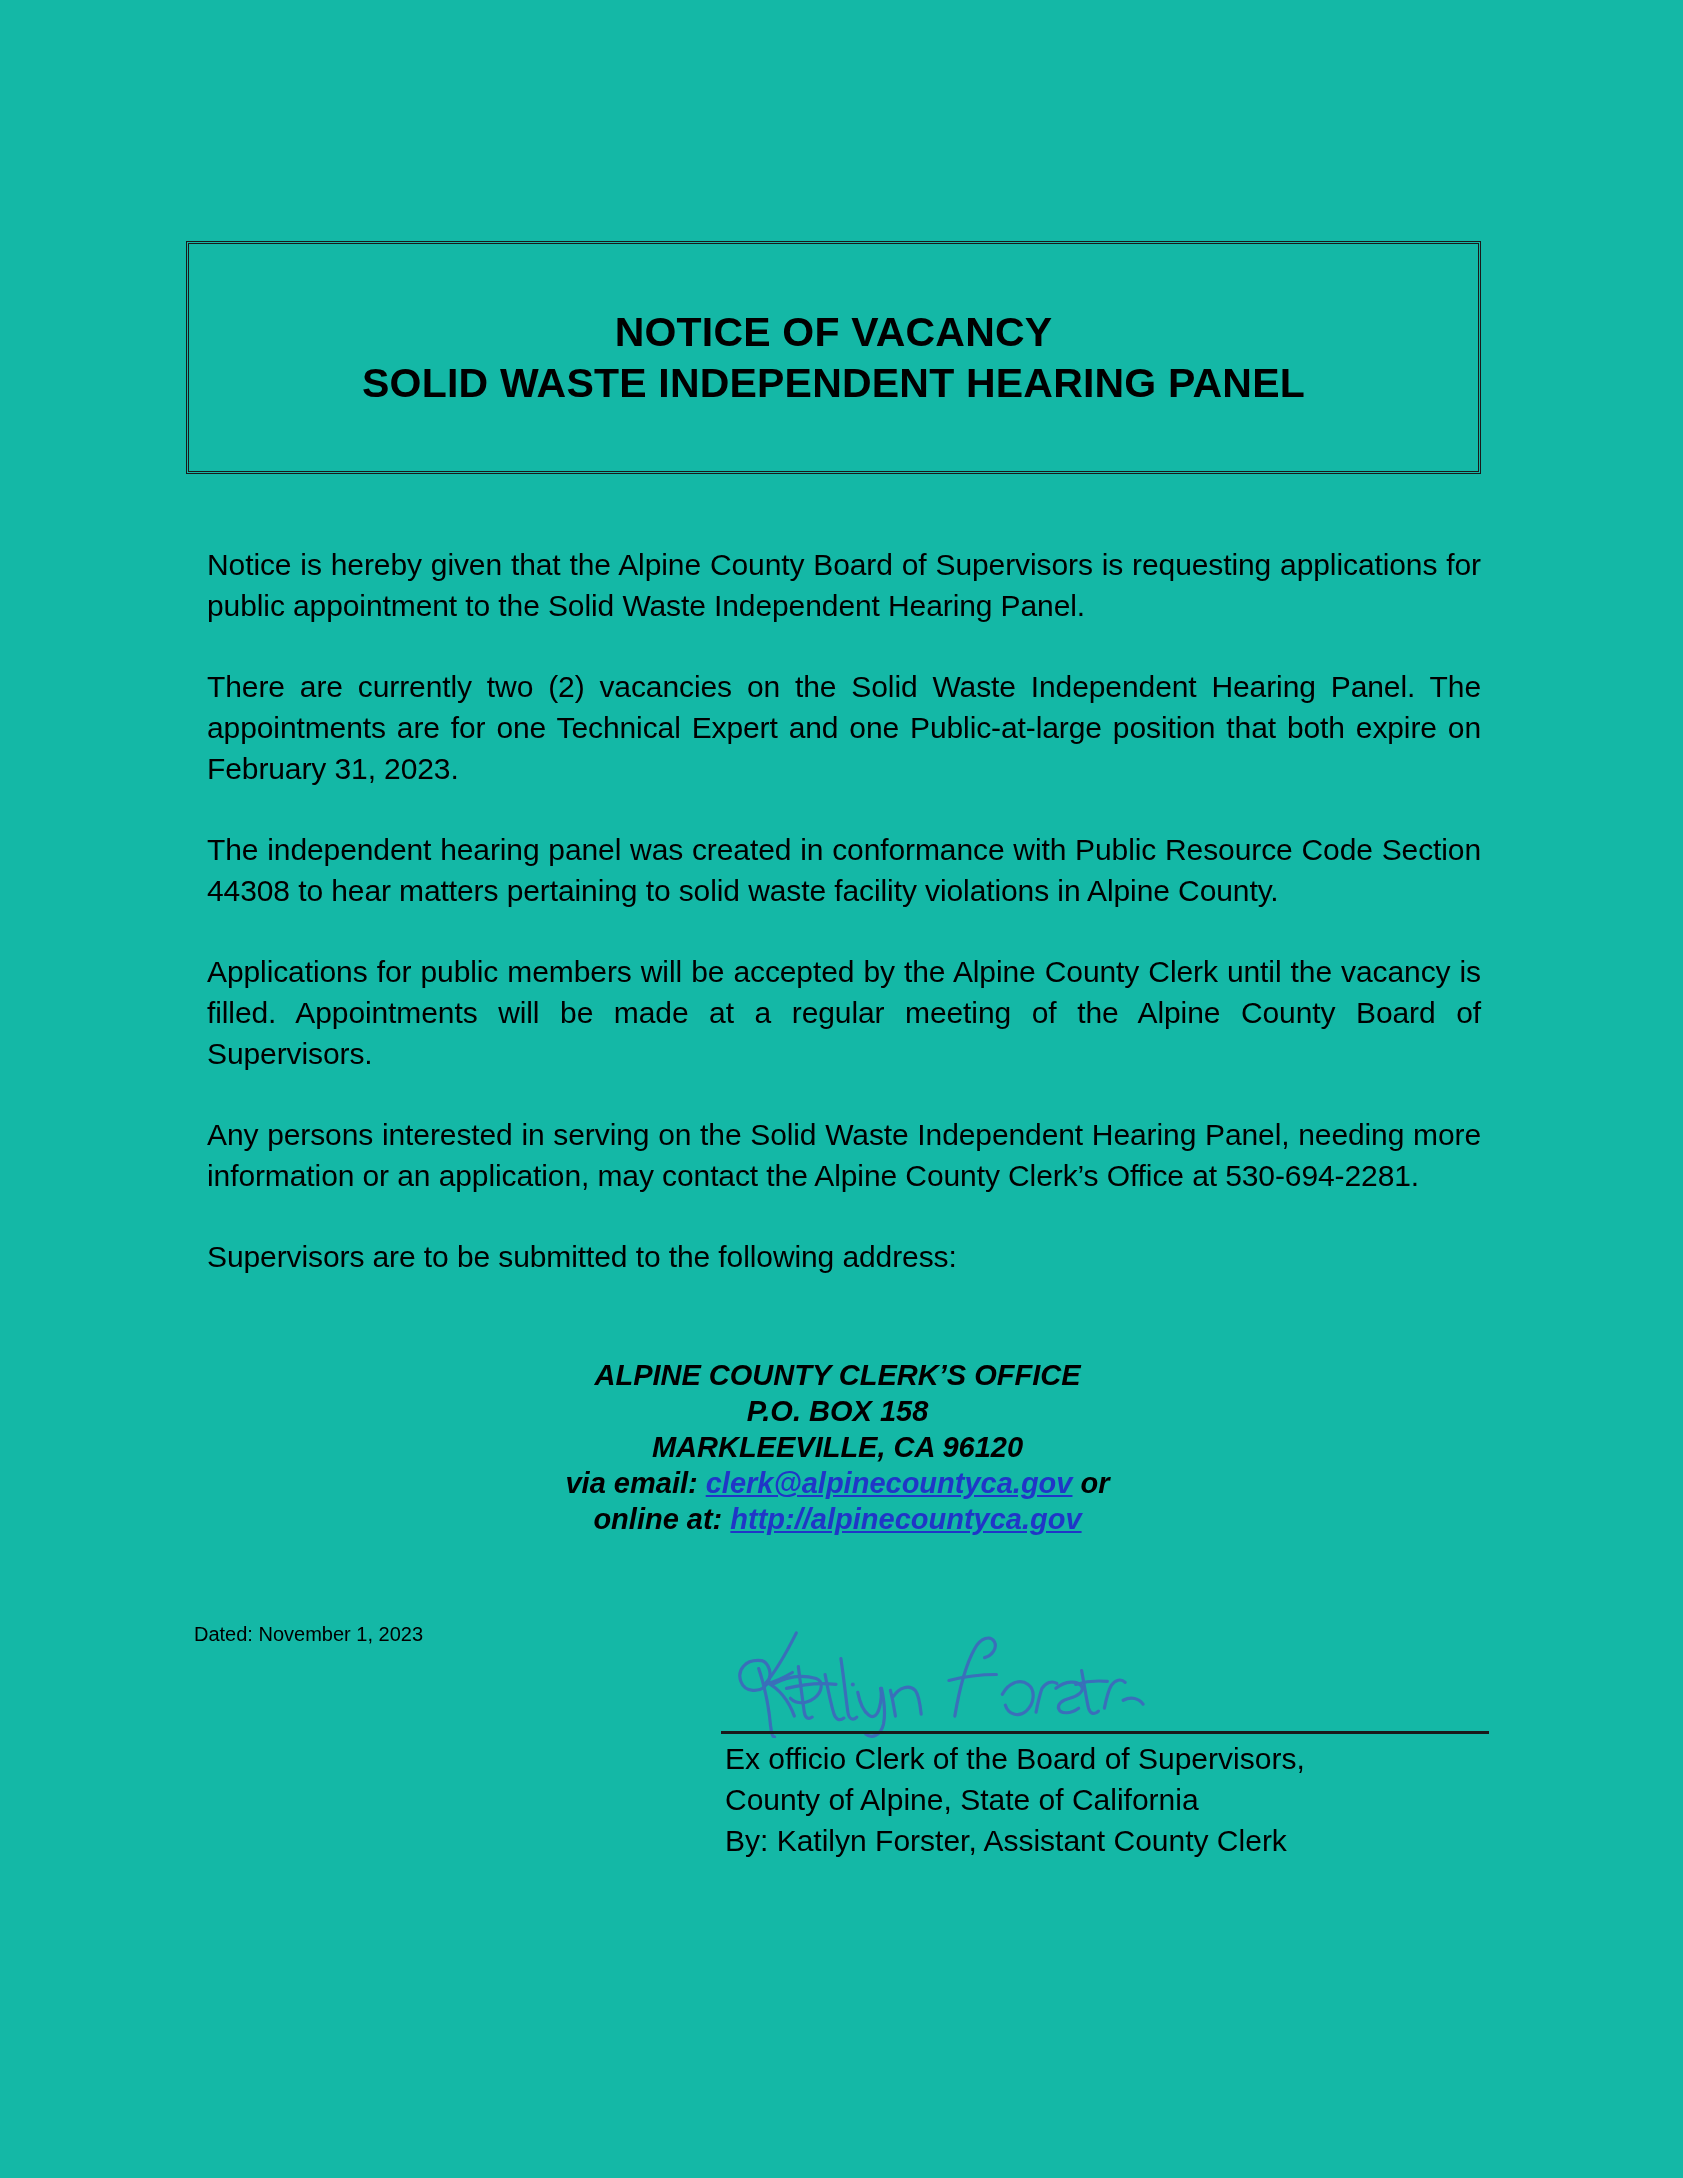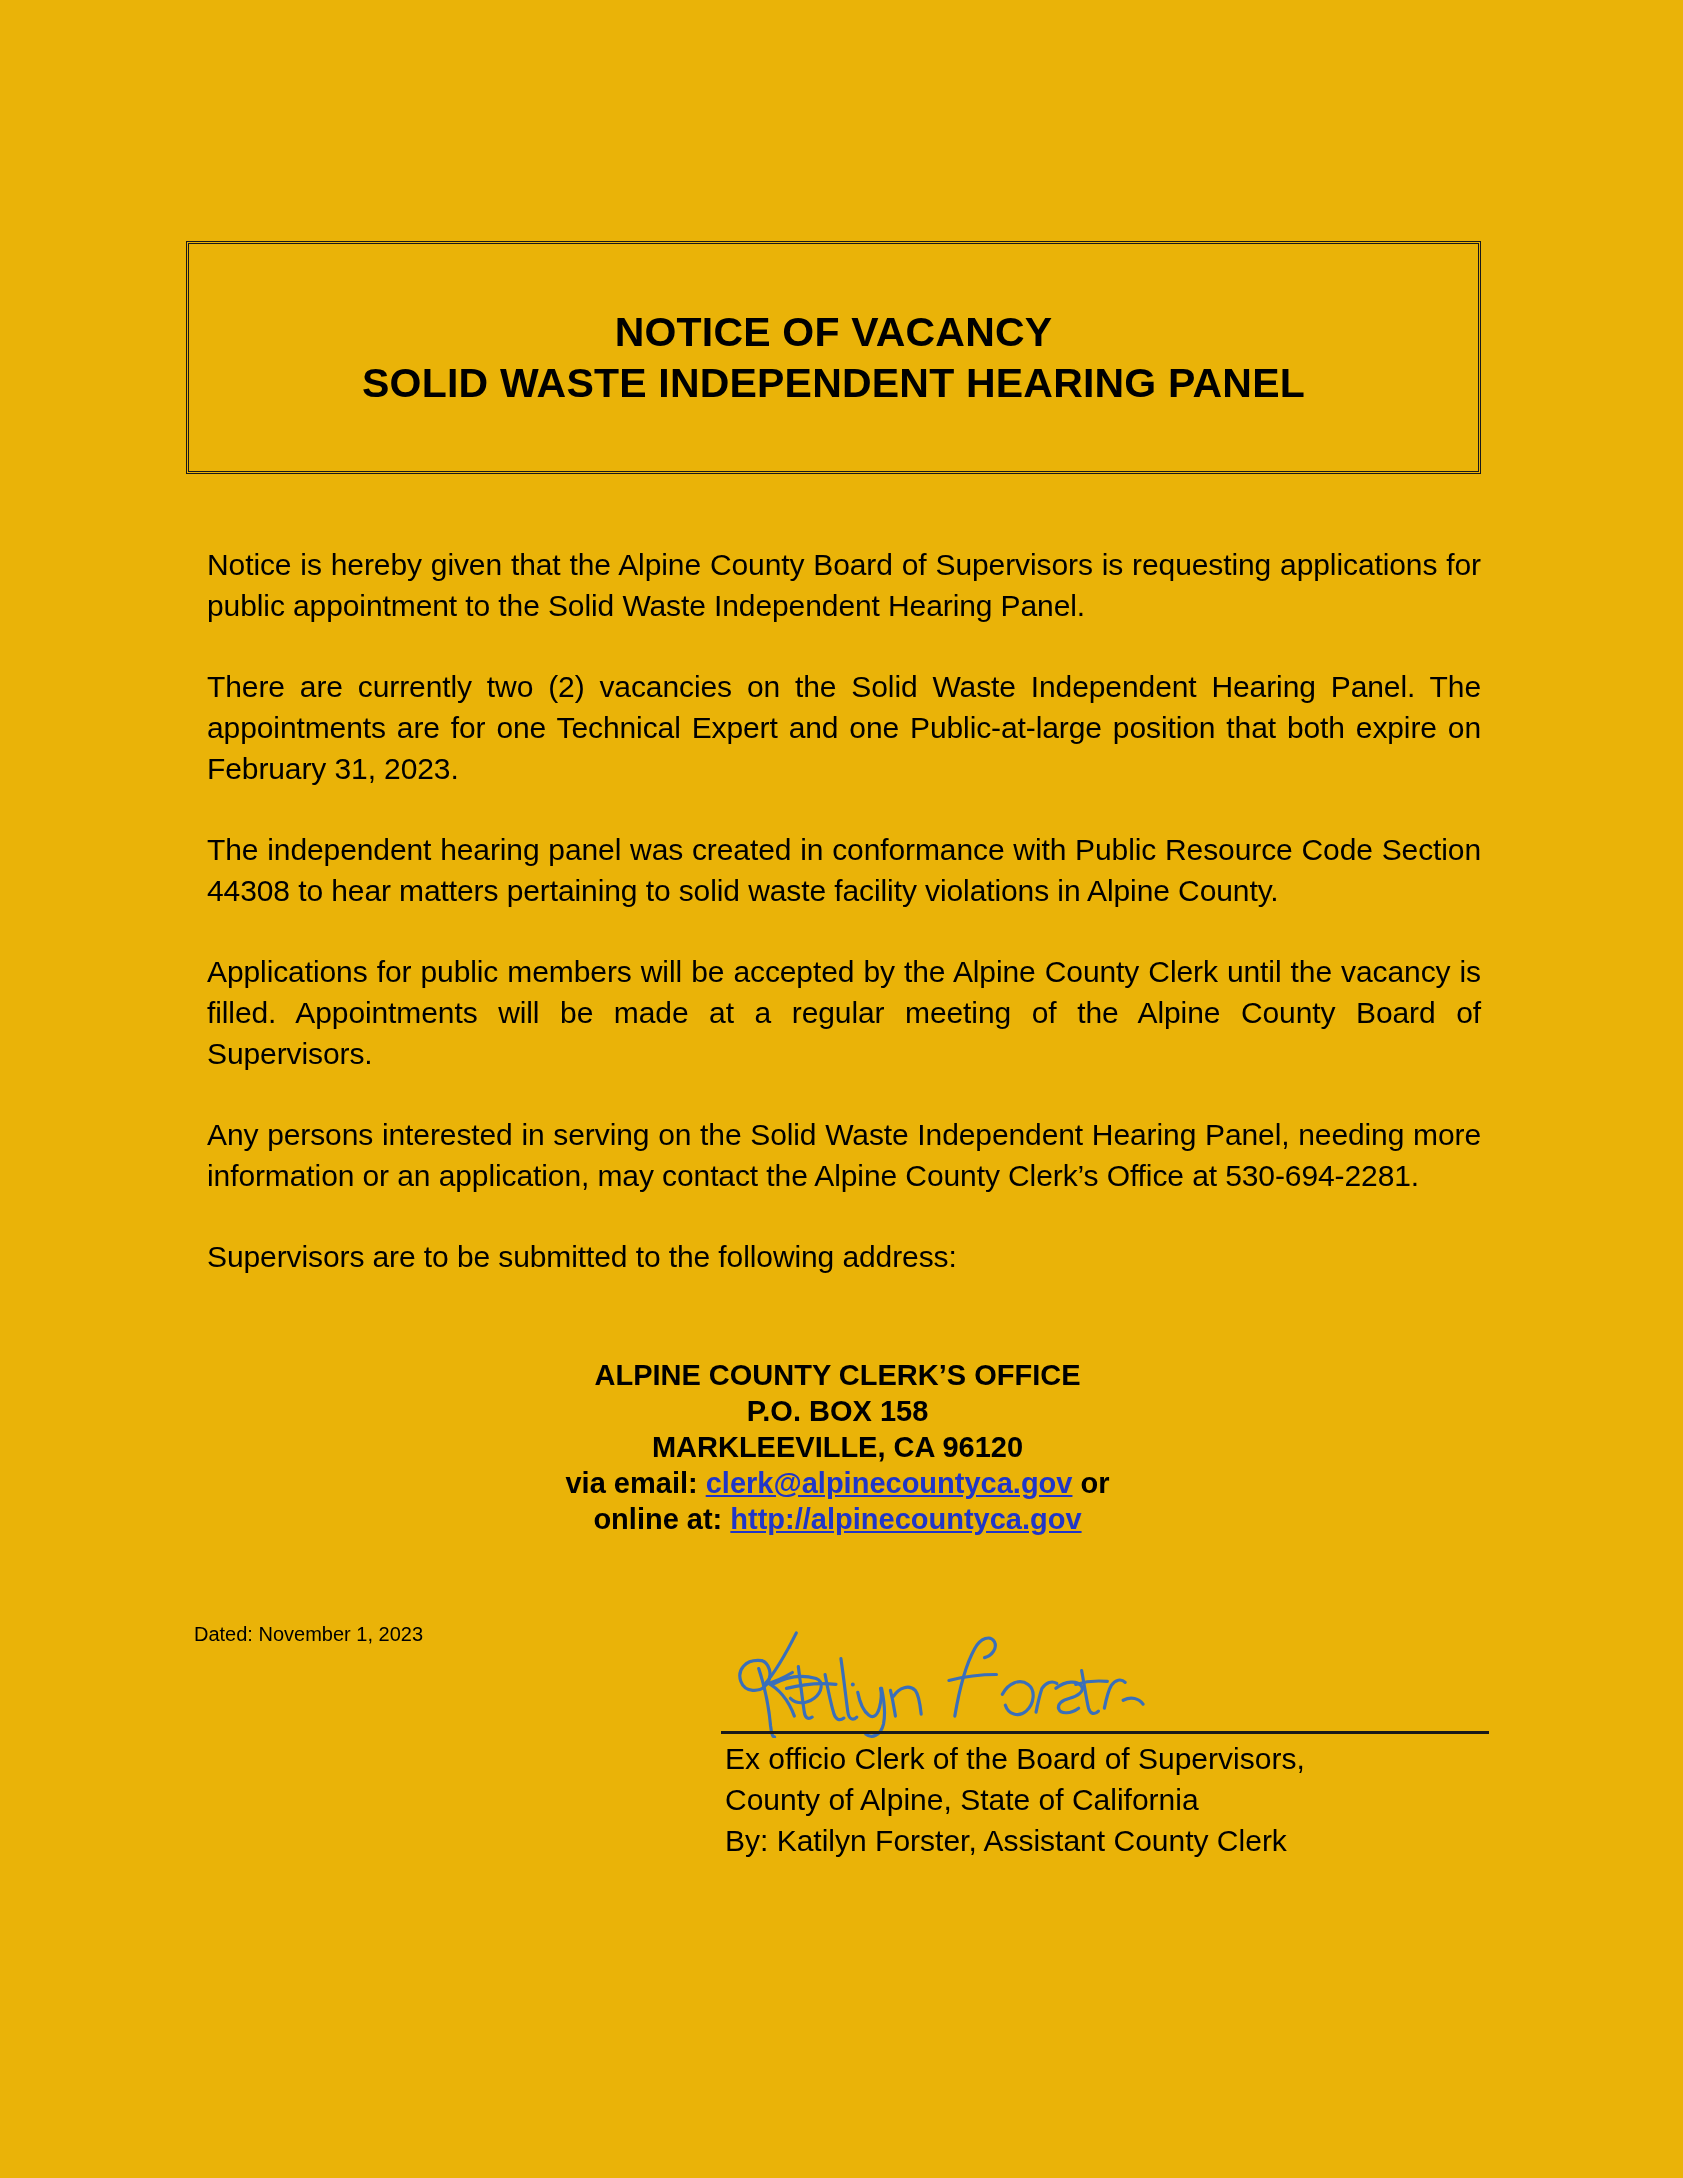--- a/index.html
+++ b/index.html
@@ -15,21 +15,21 @@
     color: #000000;
     position: relative;
     overflow: hidden;
   }
 
   .page {
     position: absolute;
     left: 0; top: 0;
     width: 1683px;
     height: 2178px;
-    background: #eab308;
+    background: #14b8a6;
   }
 
   
   .title-box {
     position: absolute;
     left: 186px;
     top: 241px;
     width: 1295px;
     height: 233px;
     border: 3px double #1a1a1a;
@@ -71,21 +71,21 @@
   .address-block {
     position: absolute;
     left: 194px;
     top: 1357px;
     width: 1287px;
     text-align: center;
     font-size: 29px;
     font-weight: bold;
     line-height: 36px;
   }
-  .address-block .addr-line { white-space: nowrap; }
+  .address-block .addr-line { white-space: nowrap; font-style: italic; }
   .link {
     color: #2036c7;
     text-decoration: underline;
     font-weight: bold;
   }
 
   
   .dated {
     position: absolute;
     left: 194px;

